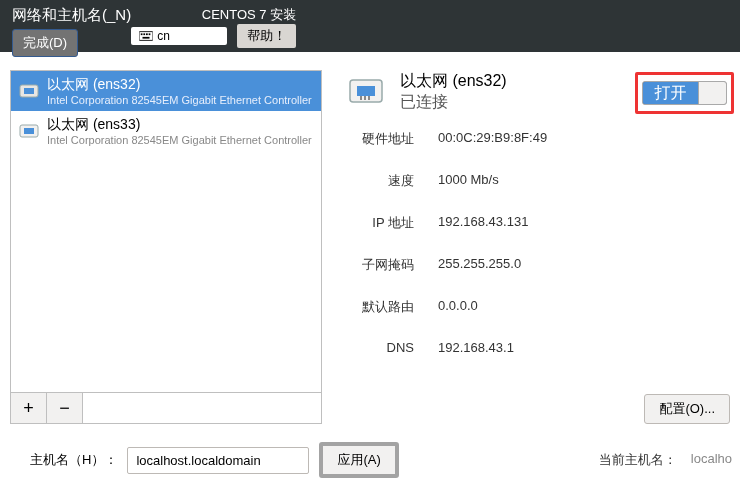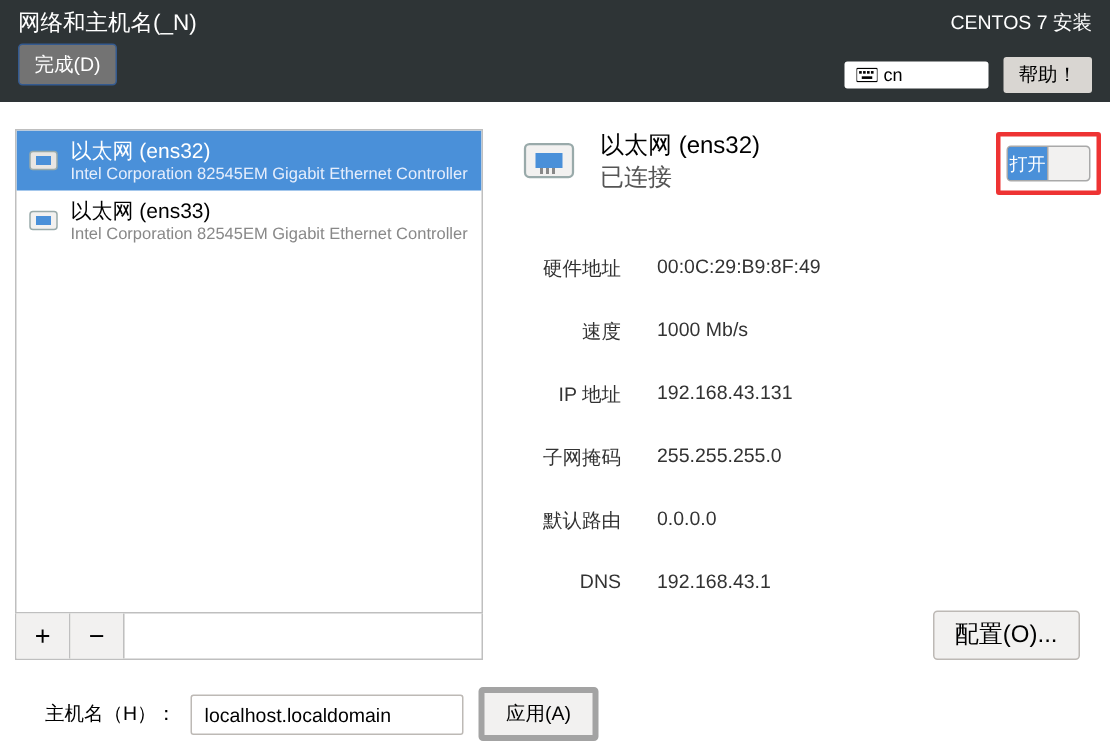--- a/index.html
+++ b/index.html
@@ -1,18 +1,18 @@
 <!DOCTYPE html>
 <html><head>
 <meta charset="utf-8">
 <style>
 * { box-sizing: border-box; margin: 0; padding: 0; }
 body { font-family: "Microsoft YaHei", sans-serif; font-size: 13px; width: 740px; height: 500px; background: #fff; overflow: hidden; }
 
-.topbar { background: #2e3436; color: #fff; height: 68px; display: flex; justify-content: space-between; padding: 6px 12px 6px 12px; }
+.topbar { background: #2e3436; color: #fff; height: 52px; display: flex; padding: 6px 12px 6px 12px; }
 .topbar-left { display: flex; flex-direction: column; gap: 4px; }
 .topbar-title { font-size: 15px; }
 .btn-done { background: #737373; border: 1px solid #345a8f; color: #fff; padding: 4px 2px; border-radius: 3px; font-size: 13px; width: 66px; text-align: center; }
 .topbar-right { display: flex; flex-direction: column; align-items: flex-end; justify-content: space-between; }
 .topbar-right-row { display: flex; gap: 10px; align-items: center; }
 .install-label { font-size: 13px; color: #fff; }
 .kbd-ind { background: #fff; color: #000; padding: 2px 8px; border-radius: 2px; display: flex; align-items: center; gap: 4px; font-size: 12px; width: 96px; }
 .kbd-ind svg { width: 14px; height: 10px; }
 .btn-help { background: #d9d6d2; color: #000; padding: 3px 10px; font-size: 13px; border-radius: 2px; }
 
@@ -29,28 +29,28 @@
 .nic-sub { font-size: 11px; color: #888; white-space: nowrap; }
 .nic-buttons { display: flex; border: 1px solid #bfbfbf; border-top: none; margin-top: 0; }
 .nic-buttons button { width: 36px; height: 30px; background: #f2f1f0; border: none; border-right: 1px solid #bfbfbf; font-size: 18px; line-height: 1; }
 
 .right-panel { flex: 1; padding: 0 6px 0 12px; position: relative; }
 .nic-header { display: flex; align-items: center; gap: 12px; }
 .nic-big-icon { width: 44px; height: 44px; }
 .nic-header-text .t { font-size: 16px; }
 .nic-header-text .s { font-size: 16px; color: #555; }
 .toggle-wrap { position: absolute; right: 2px; top: 2px; border: 3px solid #e33; padding: 6px 4px; border-radius: 2px; }
-.toggle { width: 56px; height: 24px; background: #737373; border: 1px solid #a9a9a9; border-radius: 3px; display: flex; overflow: hidden; font-size: 12px; }
+.toggle { width: 85px; height: 24px; background: #737373; border: 1px solid #a9a9a9; border-radius: 3px; display: flex; overflow: hidden; font-size: 16px; }
 .toggle .on { flex: 1; background: #4a90d9; color: #fff; display: flex; align-items: center; justify-content: center; }
 .toggle .knob { width: 28px; background: #f2f1f0; border-left: 1px solid #a9a9a9; }
 
-.details { margin-top: 40px; display: grid; grid-template-columns: 70px auto; row-gap: 10px; column-gap: 10px; font-size: 13px; color: #333; gap: 24px; }
+.details { margin-top: 16px; display: grid; grid-template-columns: 70px auto; row-gap: 10px; column-gap: 10px; font-size: 13px; color: #333; gap: 24px; }
 .details .k { text-align: right; }
 
-.btn-config { position: absolute; right: 16px; bottom: 0; background: #f2f1f0; border: 1px solid #bdb9b5; padding: 5px 14px; border-radius: 3px; font-size: 16px; }
+.btn-config { position: absolute; right: 6px; bottom: 0; background: #f2f1f0; border: 1px solid #bdb9b5; padding: 5px 14px; border-radius: 3px; font-size: 13px; }
 
 .bottom { display: flex; align-items: center; padding: 10px 8px 10px 30px; gap: 10px; font-size: 13px; }
 .hostinput { border: 1px solid #bdb9b5; padding: 5px 8px; width: 182px; border-radius: 2px; font-size: 13px; }
 .btn-apply { background: #f2f1f0; border: 4px solid #a3a3a3; padding: 5px 14px; border-radius: 3px; font-size: 13px; }
 .cur-host { margin-left: auto; display: flex; gap: 14px; color: #333; }
 .cur-host .v { color: #888; }
 </style>
 </head>
 <body>
 
@@ -146,13 +146,17 @@
     </div>
 
     <button class="btn-config">配置(O)...</button>
   </div>
 </div>
 
 <div class="bottom">
   <span>主机名（H）：</span>
   <input class="hostinput" value="localhost.localdomain" style="">
   <button class="btn-apply">应用(A)</button>
+  <div class="cur-host">
+    <span>当前主机名：</span>
+    <span class="v">localho</span>
+  </div>
 </div>
 
 </body></html>

